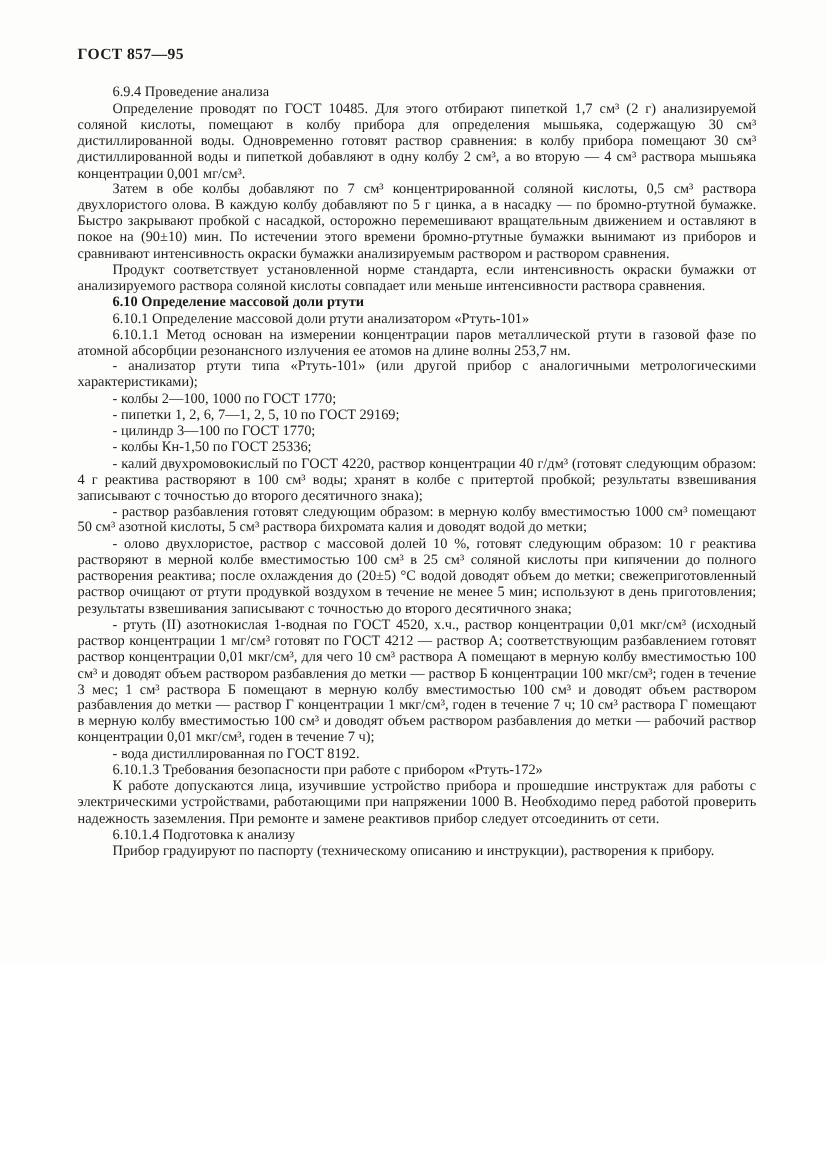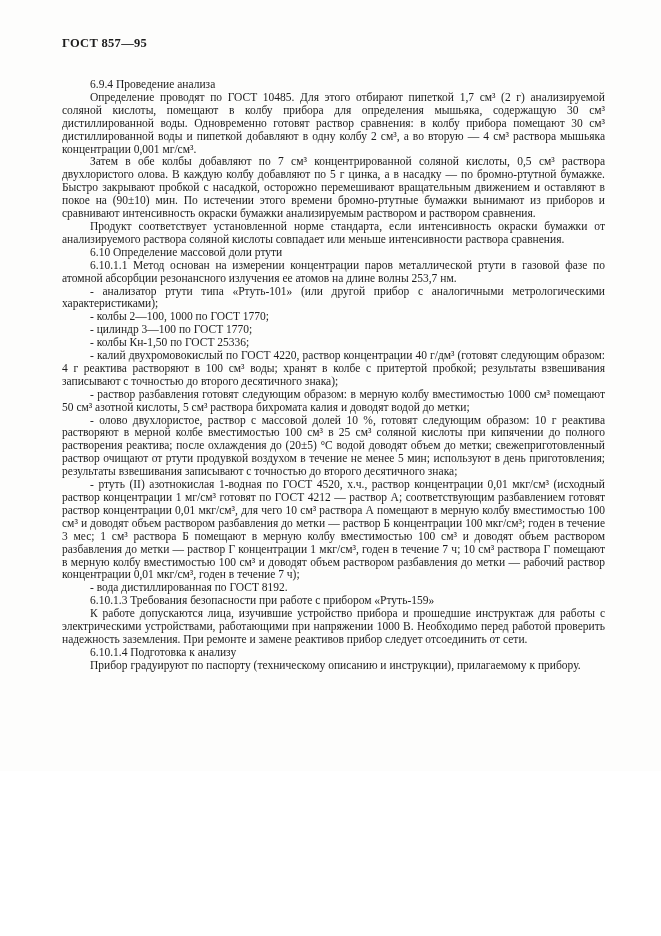--- a/index.html
+++ b/index.html
@@ -19,33 +19,33 @@
   .doc-code {
     position: absolute;
     top: 36px;
     left: 62px;
     font-size: 12.5px;
     font-weight: bold;
     letter-spacing: 0.3px;
   }
   .body-text {
     position: absolute;
-    top: 78px;
+    top: 68px;
     left: 62px;
     width: 543px;
   }
   .para {
     margin: 0;
     font-size: 11.5px;
     line-height: 12.9px;
     text-align: justify;
     text-indent: 28px;
   }
   .para.bold {
-    font-weight: normal;
+    font-weight: bold;
   }
   .page-num {
     position: absolute;
     left: 62px;
     top: 826px;
     font-size: 10px;
   }
 </style>
 </head>
 <body>
@@ -53,31 +53,33 @@
 <div class="page">
 
   <div class="doc-code">ГОСТ 857—95</div>
 
   <div class="body-text">
     <p class="para">6.9.4 Проведение анализа</p>
     <p class="para">Определение проводят по ГОСТ 10485. Для этого отбирают пипеткой 1,7 см³ (2 г) анализируемой соляной кислоты, помещают в колбу прибора для определения мышьяка, содержащую 30 см³ дистиллированной воды. Одновременно готовят раствор сравнения: в колбу прибора помещают 30 см³ дистиллированной воды и пипеткой добавляют в одну колбу 2 см³, а во вторую — 4 см³ раствора мышьяка концентрации 0,001 мг/см³.</p>
     <p class="para">Затем в обе колбы добавляют по 7 см³ концентрированной соляной кислоты, 0,5 см³ раствора двухлористого олова. В каждую колбу добавляют по 5 г цинка, а в насадку — по бромно-ртутной бумажке. Быстро закрывают пробкой с насадкой, осторожно перемешивают вращательным движением и оставляют в покое на (90±10) мин. По истечении этого времени бромно-ртутные бумажки вынимают из приборов и сравнивают интенсивность окраски бумажки анализируемым раствором и раствором сравнения.</p>
     <p class="para">Продукт соответствует установленной норме стандарта, если интенсивность окраски бумажки от анализируемого раствора соляной кислоты совпадает или меньше интенсивности раствора сравнения.</p>
     <p class="para bold">6.10 Определение массовой доли ртути</p>
+    <p class="para">6.10.1 Определение массовой доли ртути анализатором «Ртуть-101»</p>
     <p class="para">6.10.1.1 Метод основан на измерении концентрации паров металлической ртути в газовой фазе по атомной абсорбции резонансного излучения ее атомов на длине волны 253,7 нм.</p>
     <p class="para">- анализатор ртути типа «Ртуть-101» (или другой прибор с аналогичными метрологическими характеристиками);</p>
     <p class="para">- колбы 2—100, 1000 по ГОСТ 1770;</p>
+    <p class="para">- пипетки 1, 2, 6, 7—1, 2, 5, 10 по ГОСТ 29169;</p>
     <p class="para">- цилиндр 3—100 по ГОСТ 1770;</p>
     <p class="para">- колбы Кн-1,50 по ГОСТ 25336;</p>
     <p class="para">- калий двухромовокислый по ГОСТ 4220, раствор концентрации 40 г/дм³ (готовят следующим образом: 4 г реактива растворяют в 100 см³ воды; хранят в колбе с притертой пробкой; результаты взвешивания записывают с точностью до второго десятичного знака);</p>
     <p class="para">- раствор разбавления готовят следующим образом: в мерную колбу вместимостью 1000 см³ помещают 50 см³ азотной кислоты, 5 см³ раствора бихромата калия и доводят водой до метки;</p>
     <p class="para">- олово двухлористое, раствор с массовой долей 10 %, готовят следующим образом: 10 г реактива растворяют в мерной колбе вместимостью 100 см³ в 25 см³ соляной кислоты при кипячении до полного растворения реактива; после охлаждения до (20±5) °С водой доводят объем до метки; свежеприготовленный раствор очищают от ртути продувкой воздухом в течение не менее 5 мин; используют в день приготовления; результаты взвешивания записывают с точностью до второго десятичного знака;</p>
     <p class="para">- ртуть (II) азотнокислая 1-водная по ГОСТ 4520, х.ч., раствор концентрации 0,01 мкг/см³ (исходный раствор концентрации 1 мг/см³ готовят по ГОСТ 4212 — раствор А; соответствующим разбавлением готовят раствор концентрации 0,01 мкг/см³, для чего 10 см³ раствора А помещают в мерную колбу вместимостью 100 см³ и доводят объем раствором разбавления до метки — раствор Б концентрации 100 мкг/см³; годен в течение 3 мес; 1 см³ раствора Б помещают в мерную колбу вместимостью 100 см³ и доводят объем раствором разбавления до метки — раствор Г концентрации 1 мкг/см³, годен в течение 7 ч; 10 см³ раствора Г помещают в мерную колбу вместимостью 100 см³ и доводят объем раствором разбавления до метки — рабочий раствор концентрации 0,01 мкг/см³, годен в течение 7 ч);</p>
     <p class="para">- вода дистиллированная по ГОСТ 8192.</p>
-    <p class="para">6.10.1.3 Требования безопасности при работе с прибором «Ртуть-159»</p>
+    <p class="para">6.10.1.3 Требования безопасности при работе с прибором «Ртуть-172»</p>
     <p class="para">К работе допускаются лица, изучившие устройство прибора и прошедшие инструктаж для работы с электрическими устройствами, работающими при напряжении 1000 В. Необходимо перед работой проверить надежность заземления. При ремонте и замене реактивов прибор следует отсоединить от сети.</p>
     <p class="para">6.10.1.4 Подготовка к анализу</p>
-    <p class="para">Прибор градуируют по паспорту (техническому описанию и инструкции), прилагаемому к прибору.</p>
+    <p class="para">Прибор градуируют по паспорту (техническому описанию и инструкции), растворения к прибору.</p>
   </div>
 
   <div class="page-num">10</div>
 
 </div>
 
 </body></html>

